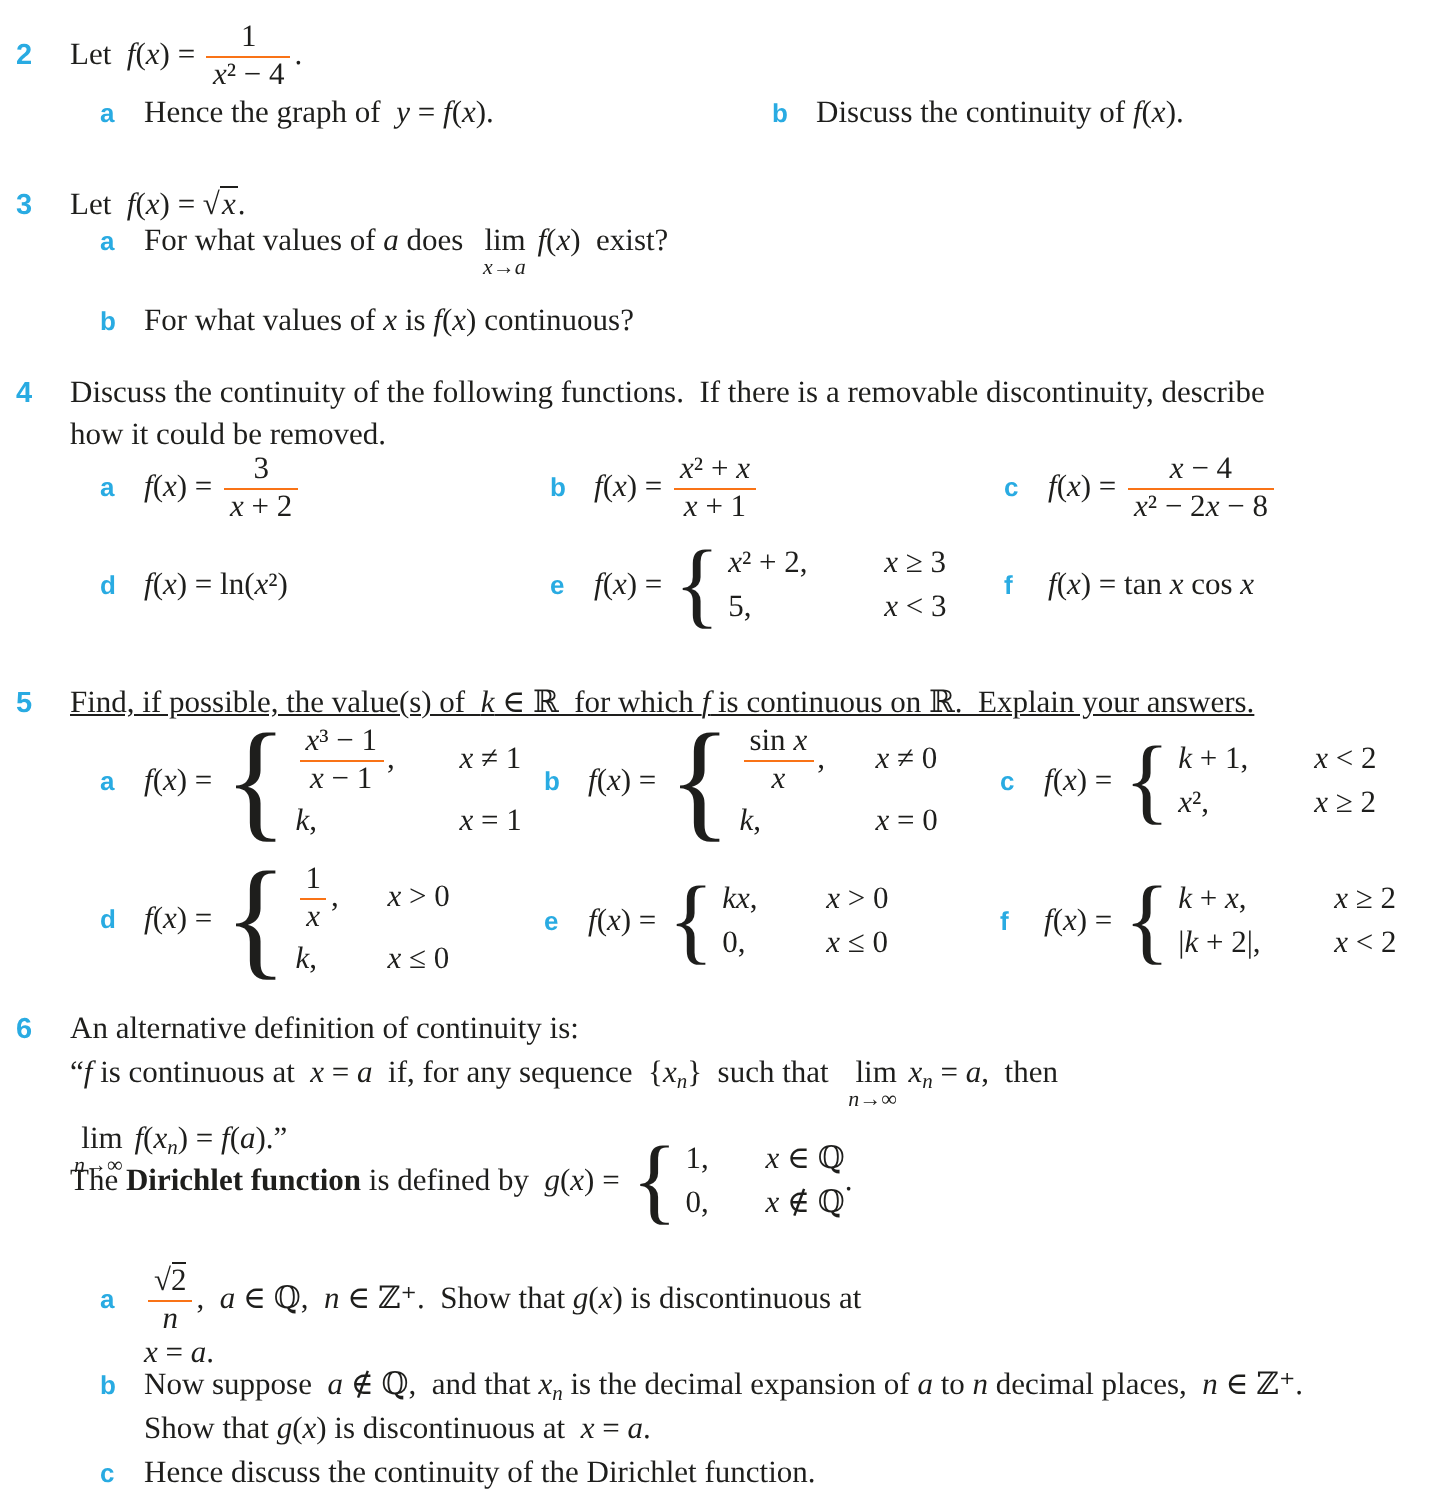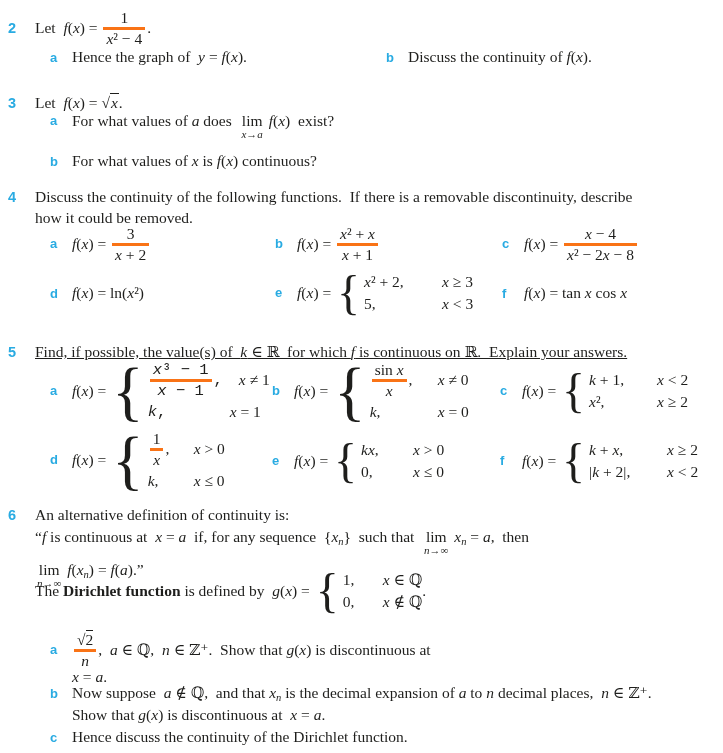--- a/index.html
+++ b/index.html
@@ -19,37 +19,37 @@
   
   .r-p{}
   .r-i{font-style:italic;}
   .r-b{font-weight:bold;}
   .r-isub{font-style:italic;font-size:10.5px;vertical-align:-3px;}
   .r-ol{border-top:1.3px solid #1e1e1c;}
   .r-iol{font-style:italic;border-top:1.3px solid #1e1e1c;padding:0 1px;}
   
   .frac{display:inline-block;vertical-align:middle;text-align:center;margin:0 2px;}
   .fr-num{display:block;line-height:18px;padding:0 3px;}
-  .fr-den{display:block;line-height:18px;padding:0 3px;border-top:3px solid #f97316;}
+  .fr-den{display:block;line-height:18px;padding:0 3px;border-top:1px solid #f97316;}
   
   .lim{display:inline-block;text-align:center;margin:0 2px;}
-  .lim-top{display:block;line-height:20px;}
+  .lim-top{display:block;line-height:20px;text-align:right;}
   .lim-bot{display:block;font-size:11px;line-height:11px;margin-top:-2px;}
   .lim-bot span{font-size:11px;}
   
   .pw{display:inline-flex;align-items:center;margin-left:2px;}
   .pw-brace{font-family:"Liberation Serif","DejaVu Serif",serif;line-height:1;margin-right:4px;font-weight:400;}
   .pw-sm .pw-brace{font-size:48px;}
   .pw-lg .pw-brace{font-size:66px;}
   .pw-rows{display:inline-flex;flex-direction:column;gap:2px;}
   .pw-row{display:flex;align-items:center;}
   .pw-val{display:flex;align-items:center;line-height:20px;}
   .pw-cond{padding-left:16px;line-height:20px;}
   .vw24{min-width:24px;}.vw30{min-width:30px;}.vw36{min-width:36px;}
-  .vw52{min-width:52px;}.vw62{min-width:62px;}.vw66{min-width:66px;font-family:Liberation Mono, monospace;}
+  .vw52{min-width:52px;}.vw62{min-width:62px;}.vw66{min-width:66px;}
 </style>
 </head>
 <body>
 
 <div id="page">
 
   <div class="row" style="left:8px;top:6px;height:44px;">
     <span class="qnum" data-bind="p2.number">2</span>
     <span class="t" data-bind-rich="p2.intro"><span class="r-p">Let  </span><span class="r-i">f</span><span class="r-p">(</span><span class="r-i">x</span><span class="r-p">) = </span></span>
     <span class="frac">

